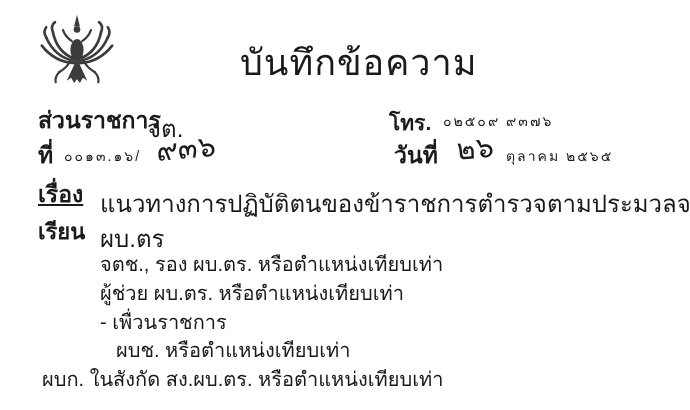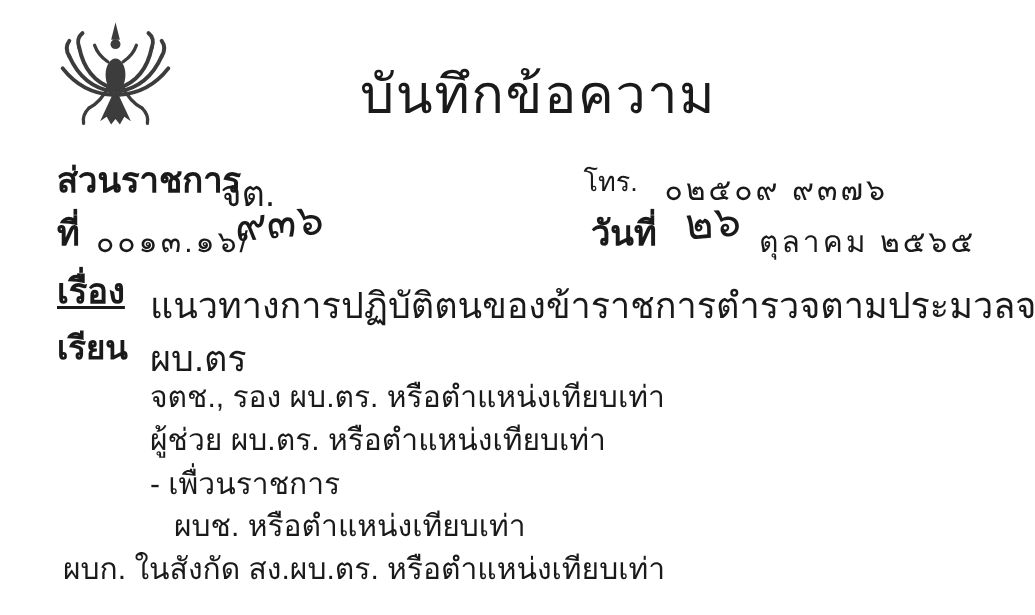--- a/index.html
+++ b/index.html
@@ -12,23 +12,23 @@
     color:#1a1a1a;
   }
   .abs{position:absolute;white-space:nowrap;}
   .garuda{position:absolute;left:33px;top:8px;width:88px;height:92px;opacity:.88;}
   .title{
     position:absolute;left:240px;top:34px;width:330px;
     margin:0;text-align:left;
     font-size:36px;font-weight:400;letter-spacing:1px;
   }
   .lbl{font-weight:700;font-size:23px;}
-  .lbl-reg{font-weight:400;font-size:18px;}
+  .lbl-reg{font-weight:700;font-size:21px;}
   .val{font-size:24px;}
-  .old{font-size:20px;letter-spacing:2px;}
+  .old{font-size:14px;letter-spacing:2px;}
   .hand{
     font-size:29px;font-weight:400;
     transform:rotate(-5deg) skewX(-4deg);
     transform-origin:left bottom;
   }
   
   .agency-lbl{left:38px;top:102px;text-align:right;}
   .agency-val{left:147px;top:109px;}
   .tel-lbl{left:389px;top:106px;}
   .tel-val{left:443px;top:110px;}

